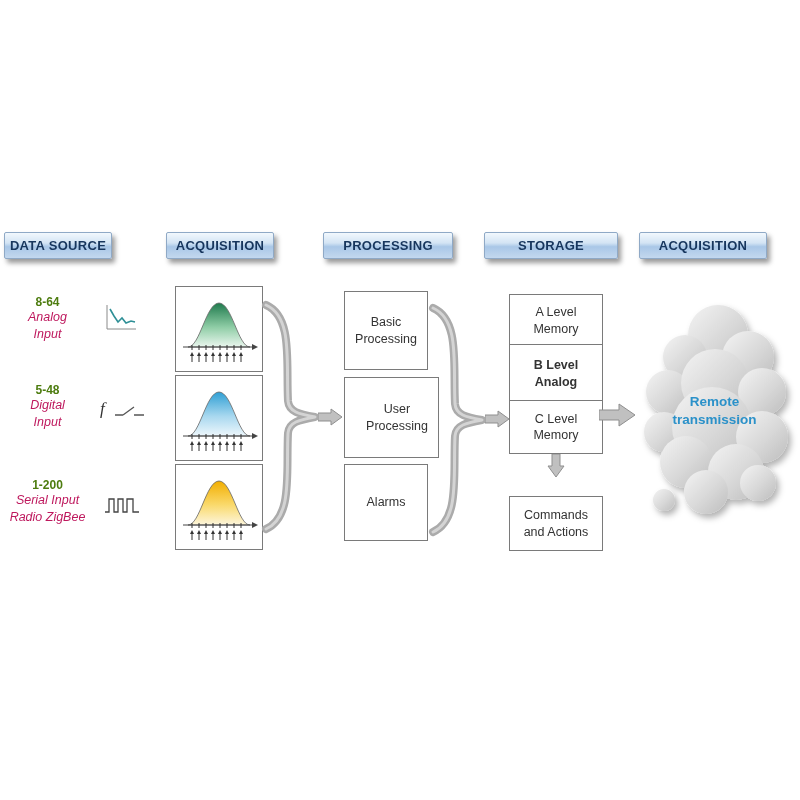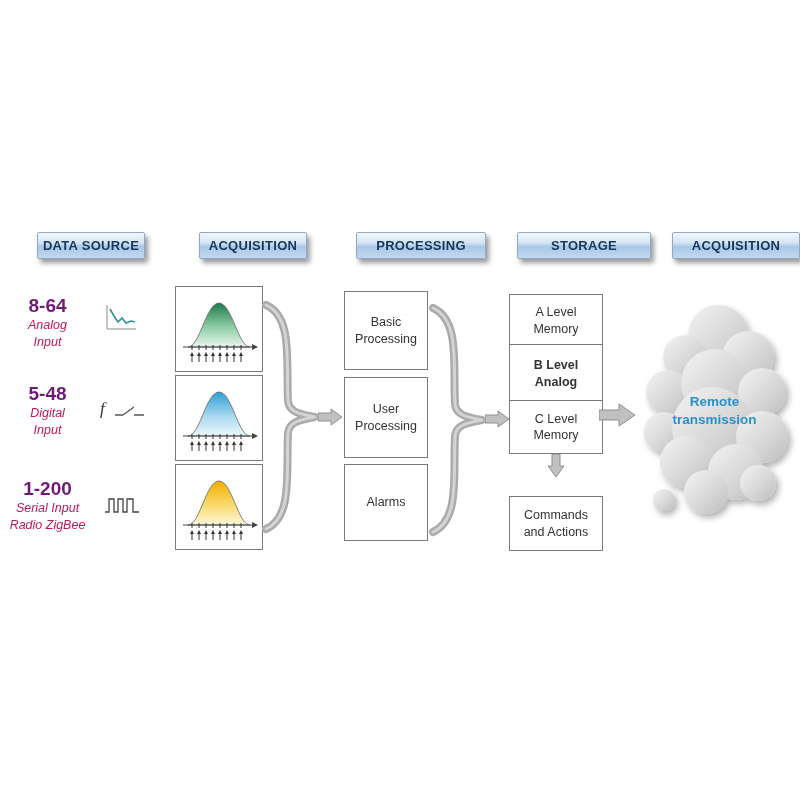--- a/index.html
+++ b/index.html
@@ -7,33 +7,32 @@
     position:relative;width:800px;height:800px;background:#fff;overflow:hidden;
     font-family:"Liberation Sans",sans-serif;color:#222;
   }
   
   .hdr{
     position:absolute;height:25px;line-height:25px;text-align:center;
     font-size:13px;font-weight:bold;letter-spacing:.3px;color:#17365d;
     background:linear-gradient(to bottom,#f2f8fd 0%,#d3e4f4 40%,#a9c7e7 55%,#c3d8ee 100%);
     border:1px solid #8fa9c6;border-radius:2px;
     box-shadow:3px 4px 5px rgba(0,0,0,.40);
-    margin-left:33px;
   }
   
   .obox{
     position:absolute;background:#fff;border:1px solid #7a7a7a;
     display:flex;align-items:center;justify-content:center;text-align:center;
     font-size:12.5px;color:#333;line-height:1.3;
   }
   .obox .inner{width:78%;}
   .bold{font-weight:bold;}
   
   .dsrow{position:absolute;left:5px;width:85px;text-align:center;}
-  .dscount{font-size:19px;font-weight:bold;color:#701a75;}
+  .dscount{font-size:12px;font-weight:bold;color:#4d7c0f;}
   .dsname{font-size:12.5px;font-style:italic;color:#be185d;line-height:1.35;}
   .icon{position:absolute;}
   .cloud-label{
     position:absolute;left:652px;top:393px;width:125px;text-align:center;
     font-size:13.5px;font-weight:bold;color:#2b91c9;line-height:1.35;
   }
   svg{display:block;}
 </style>
 </head>
 <body>
@@ -208,21 +207,21 @@
     <path d="M5,6 C32,18 25,62 27,102 C28,113 38,115 54,118 C38,121 28,123 27,134 C25,174 32,218 5,230" fill="none" stroke="#ababab" stroke-width="8" stroke-linecap="round" stroke-linejoin="round"></path>
     <path d="M5,6 C32,18 25,62 27,102 C28,113 38,115 54,118 C38,121 28,123 27,134 C25,174 32,218 5,230" fill="none" stroke="#d4d4d4" stroke-width="3" stroke-linecap="round" stroke-linejoin="round"></path>
   </svg>
   <svg class="icon" style="left:318px;top:408px;" width="26" height="18" viewBox="0 0 26 18">
     <polygon points="0,5 13,5 13,1 24,9 13,17 13,13 0,13" fill="#c0c0c0" stroke="#8f8f8f" stroke-width="1"></polygon>
   </svg>
 
   <div class="obox" style="left:344px;top:291px;width:82px;height:77px;">
     <span class="inner">Basic Processing</span>
   </div>
-  <div class="obox" style="left:344px;top:377px;width:82px;height:79px;">
+  <div class="obox" style="left:344px;top:377px;width:82px;height:79px;padding-left:11px;">
     <span class="inner">User Processing</span>
   </div>
   <div class="obox" style="left:344px;top:464px;width:82px;height:75px;">
     <span class="inner">Alarms</span>
   </div>
 
   <svg class="icon" style="left:428px;top:302px;" width="58" height="235" viewBox="0 0 58 235">
     <path d="M5,6 C32,18 25,62 27,102 C28,113 38,115 54,118 C38,121 28,123 27,134 C25,174 32,218 5,230" fill="none" stroke="#ababab" stroke-width="8" stroke-linecap="round" stroke-linejoin="round"></path>
     <path d="M5,6 C32,18 25,62 27,102 C28,113 38,115 54,118 C38,121 28,123 27,134 C25,174 32,218 5,230" fill="none" stroke="#d4d4d4" stroke-width="3" stroke-linecap="round" stroke-linejoin="round"></path>
   </svg>

